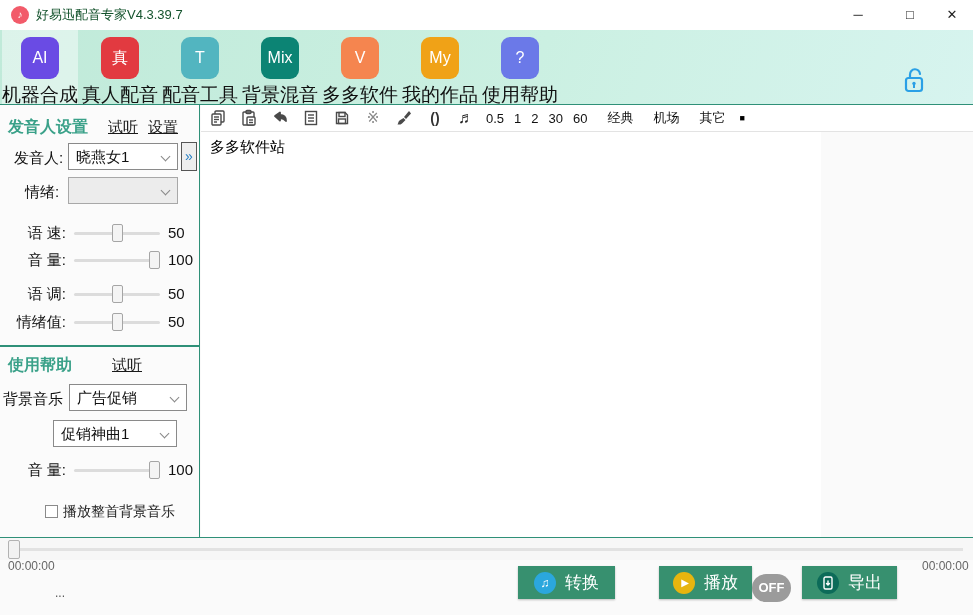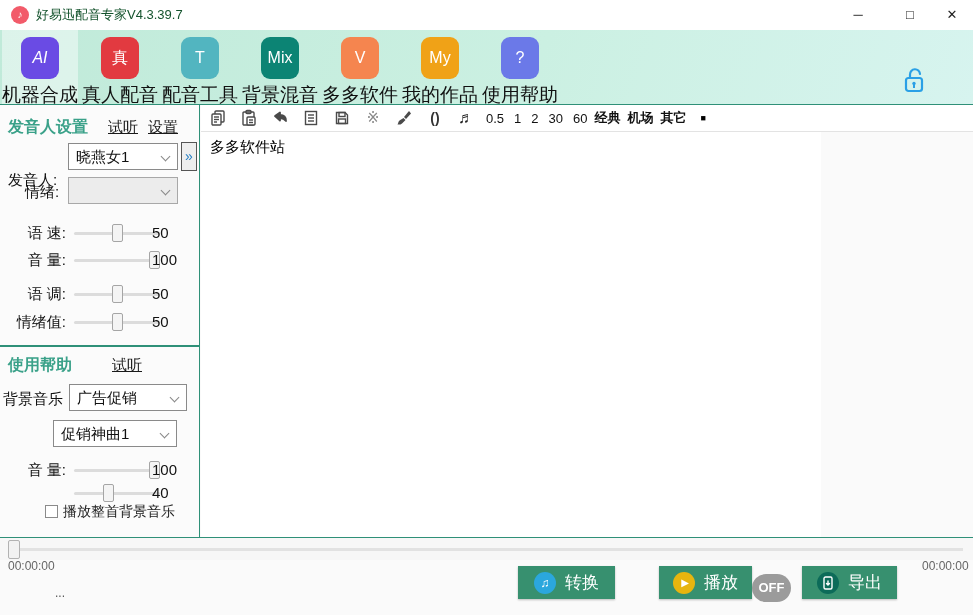--- a/index.html
+++ b/index.html
@@ -48,36 +48,36 @@
 
   .slider-row { position:absolute; left:0; width:200px; height:20px; }
   .slab { position:absolute; left:0; width:66px; text-align:right; font-size:15px; color:#111; top:1px; }
   .slider { position:absolute; left:74px; top:0; width:86px; height:20px; cursor:pointer; }
   .slider .track { position:absolute; left:0; right:0; top:9px; height:3px; background:#dcdcdc; border-radius:2px; }
   .slider .handle { position:absolute; top:1px; width:11px; height:18px; background:#f4f4f4;
                     border:1px solid #a5a5a5; border-radius:2px; }
   .at-40  { left:calc(40% - 5px); }
   .at-50  { left:calc(50% - 5px); }
   .at-100 { left:calc(100% - 11px); }
-  .sval { position:absolute; left:152px; top:1px; font-size:15px; color:#111; }
+  .sval { position:absolute; left:168px; top:1px; font-size:15px; color:#111; }
   .panel-divider { position:absolute; left:0; top:240px; width:199px; height:2px; background:#2f9078; }
   .checkbox { position:absolute; left:45px; top:400px; width:13px; height:13px;
               border:1px solid #8a8a8a; background:#fff; cursor:pointer; }
   .checkbox-label { position:absolute; left:63px; top:398px; font-size:14px; color:#222; }
 
   
   .edit-toolbar { position:absolute; left:201px; top:105px; width:772px; height:27px; background:#fff;
                   border-bottom:1px solid #e3e3e3; display:flex; align-items:center; }
   .tb-icon { margin-left:11px; width:20px; height:20px; display:flex; align-items:center;
              justify-content:center; color:#4a4a4a; cursor:pointer; }
   .tb-text { margin-left:10px; font-size:13px; color:#111; cursor:pointer; }
   .tb-sparkle { font-size:15px; color:#8a8a8a; }
   .tb-brackets { font-size:14px; font-weight:bold; color:#333; }
   .tb-notes { font-size:16px; color:#222; }
-  .tb-gap { margin-left:7px;font-weight:bold; }
+  .tb-gap { margin-left:20px; }
   .tb-stop { margin-left:14px; font-size:9px; color:#000; }
   .editor { position:absolute; left:201px; top:132px; width:620px; height:405px; background:#fff;
             font-size:15px; color:#000; padding:6px 9px; }
   .bottom-border { position:absolute; left:0; top:537px; width:973px; height:1px; background:#2f9078; }
 
   
   .progress-row { position:absolute; left:0; top:538px; width:973px; height:22px; background:#f7f7f7; }
   .progress-track { position:absolute; left:8px; right:10px; top:10px; height:3px; background:#e2e2e2; }
   .progress-handle { position:absolute; left:8px; top:2px; width:12px; height:19px; background:#f2f2f2;
                      border:1px solid #b2b2b2; border-radius:2px; cursor:pointer; }
@@ -111,21 +111,21 @@
   <div class="win-btn win-max">□</div>
   <div class="win-btn win-close">✕</div>
 </div>
 
 <div class="header">
 
   <div class="leaf"></div>
 
   <div class="nav">
     <div class="nav-item active">
-      <div class="nav-badge" style="background: rgb(106, 75, 228); font-style: italic;">AI</div>
+      <div class="nav-badge" style="background: rgb(106, 75, 228);">AI</div>
       <div class="nav-label">机器合成</div>
     </div>
     <div class="nav-item">
       <div class="nav-badge" style="background: rgb(226, 58, 64);">真</div>
       <div class="nav-label">真人配音</div>
     </div>
     <div class="nav-item">
       <div class="nav-badge" style="background: rgb(82, 181, 192);">T</div>
       <div class="nav-label">配音工具</div>
     </div>
@@ -158,21 +158,21 @@
     <span class="reg-link">注册/登录</span>
   </div>
 </div>
 
 <div class="left-panel">
 
   <span class="sec-title" style="left:8px; top:12px;">发音人设置</span>
   <span class="sec-link" style="left:108px; top:13px;">试听</span>
   <span class="sec-link" style="left:148px; top:13px;">设置</span>
 
-  <span class="flabel" style="left:8px; top:44px;margin-top:22px;">发音人:</span>
+  <span class="flabel" style="left:14px; top:44px;">发音人:</span>
   <div class="fake-select" style="left:68px; top:38px; width:110px;">
     <span>晓燕女1</span>
     <span class="chev"></span>
   </div>
   <div class="expand-btn">»</div>
 
   <span class="flabel" style="left:25px; top:78px;">情绪:</span>
   <div class="fake-select disabled" style="left:68px; top:72px; width:110px;">
     <span></span>
     <span class="chev"></span>
@@ -226,27 +226,20 @@
     <span class="chev"></span>
   </div>
 
   <div class="slider-row" style="top:355px;">
     <span class="slab">音 量:</span>
     <div class="slider">
       <div class="track"></div>
       <div class="handle at-100"></div>
     </div>
     <span class="sval">100</span>
-  </div>
-  <div class="slider-row" style="top:378px;">
-    <div class="slider">
-      <div class="track"></div>
-      <div class="handle at-40"></div>
-    </div>
-    <span class="sval">40</span>
   </div>
 
   <div class="checkbox"></div>
   <span class="checkbox-label">播放整首背景音乐</span>
 </div>
 
 <div class="edit-toolbar">
   <span class="tb-icon" style="margin-left:7px;">
     <svg width="18" height="18" viewBox="0 0 18 18" fill="none" stroke="#4a4a4a" stroke-width="1.4">
       <rect x="6" y="2" width="9" height="11" rx="1"></rect>

